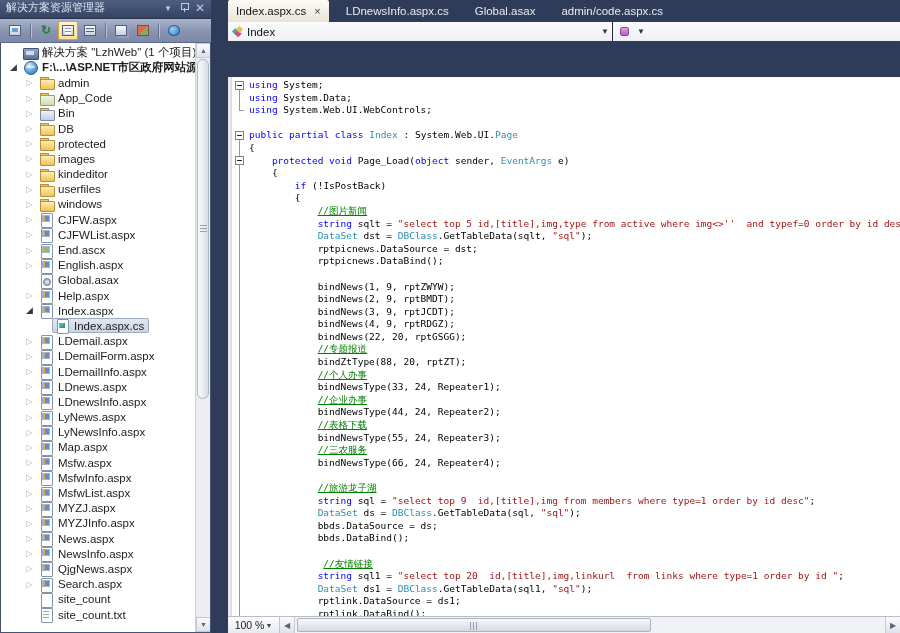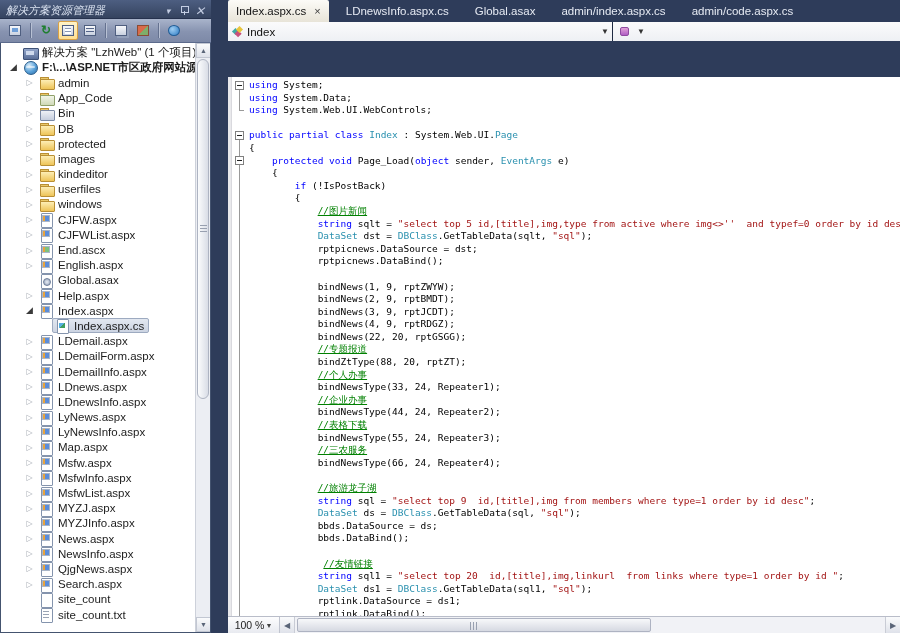--- a/index.html
+++ b/index.html
@@ -5,23 +5,23 @@
   * { box-sizing: border-box; margin: 0; padding: 0; }
   html,body { width:900px; height:633px; overflow:hidden; }
   #app {
     position:relative; width:900px; height:633px;
     background:#2e3c5a; font-family:"Liberation Sans", sans-serif;
     -webkit-font-smoothing:antialiased; overflow:hidden;
   }
   
   #solution-explorer { position:absolute; left:0; top:0; width:211px; height:633px; display:flex; flex-direction:column; }
   .ptitle {
-    height:19px; flex:0 0 19px; display:flex; align-items:flex-end;
+    height:19px; flex:0 0 19px; display:flex; align-items:flex-start;
     background:linear-gradient(#4d5e81,#35435f); border-bottom:1px solid #26324e;
-    color:#dce4f2; font-size:11px; padding:0 3px 0 6px;font-style:italic;
+    color:#dce4f2; font-size:11px; padding:0 3px 0 6px;
   }
   .ptitle .tlabel { flex:1; white-space:nowrap; overflow:hidden; }
   .wicon { width:16px; height:15px; display:flex; align-items:center; justify-content:center; color:#c3cde2; font-size:9px; cursor:default; }
   .wicon.close { font-size:12px; }
   .pinicon { position:relative; width:9px; height:11px; }
   .pinicon::before { content:""; position:absolute; left:1px; top:1px; width:6px; height:5px; border:1px solid #c3cde2; background:transparent; }
   .pinicon::after { content:""; position:absolute; left:4px; top:6px; width:1px; height:4px; background:#c3cde2; }
   .ptoolbar {
     height:24px; flex:0 0 24px; display:flex; align-items:center; padding:0 4px;
     background:linear-gradient(#a9b4cb,#8793b0 55%, #7d89a7); border-bottom:1px solid #5b6a8c;
@@ -430,23 +430,20 @@
           <span>Index.aspx.cs</span>
           <span class="tabx">×</span>
         </div>
         <div class="tab">
           <span>LDnewsInfo.aspx.cs</span>
         </div>
         <div class="tab">
           <span>Global.asax</span>
         </div>
         <div class="tab">
-          <span>admin/index.aspx.cs</span>
-        </div>
-        <div class="tab">
           <span>admin/code.aspx.cs</span>
         </div>
       </div>
     <div id="navbar">
       <div class="combo left">
         <span class="classicon"></span>
         <span class="val">Index</span>
         <span class="dd">▼</span>
       </div>
       <div class="combo right">

